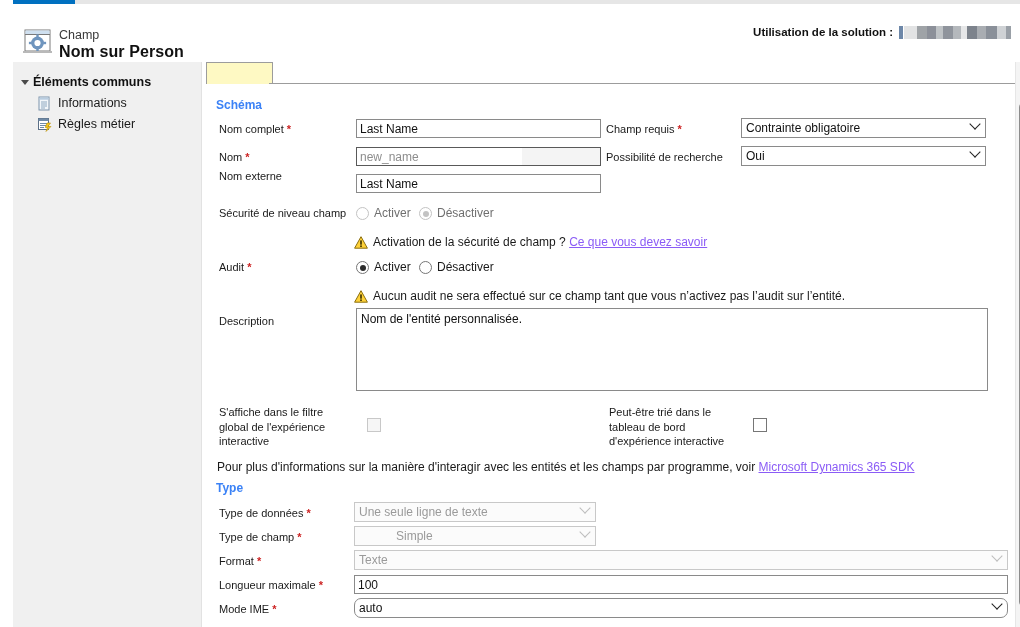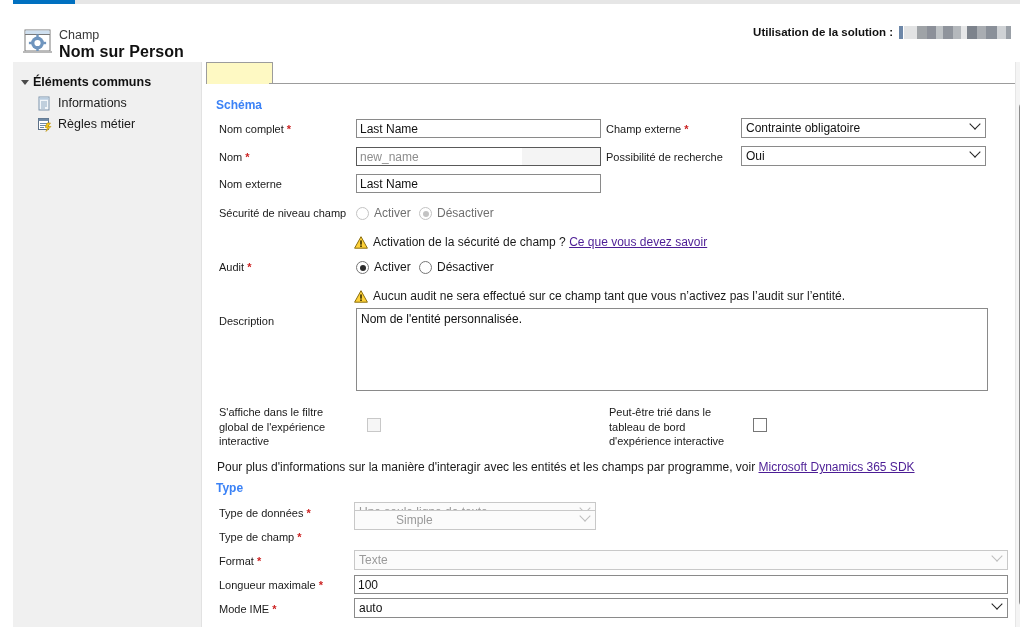--- a/index.html
+++ b/index.html
@@ -94,21 +94,21 @@
   .radio.off .rlbl { color:#6f6f6f; }
   .radio .rlbl { position:absolute; left:18px; top:-1px; }
 
   .cbx { position:absolute; width:14px; height:14px; box-sizing:border-box;
          border:1px solid #767676; background:#fff; }
   .cbx.dim { border-color:#c8c8c8; background:#f6f6f6; }
 
   .warn { position:absolute; font-size:12px; color:#1a1a1a; white-space:nowrap; }
   .warn .wi { position:absolute; left:0; top:0px; width:14px; height:13px; }
   .warn .wt { position:absolute; left:19px; top:-1px; }
-  a.lk { color:#4c1d95; text-decoration:underline;text-align:center; }
+  a.lk { color:#8b5cf6; text-decoration:underline;text-align:center; }
 
   .note { position:absolute; font-size:12px; color:#1a1a1a; white-space:nowrap;}
 
   
   .vsb { position:absolute; right:0px; top:62px; width:17px; height:565px; background:#f4f4f4; border-left:1px solid #e6e6e6;}
   .vsb .ar { position:absolute; left:0; width:17px; height:17px; }
   .vsb .ar.up { top:20px; } .vsb .ar.dn { bottom:2px; }
   .vsb .ar i { position:absolute; left:50%; top:50%; width:0; height:0; margin-left:-4px; }
   .vsb .ar.up i { border-left:4px solid transparent; border-right:4px solid transparent; border-bottom:5px solid #8e8e8e; margin-top:-3px;}
   .vsb .ar.dn i { border-left:4px solid transparent; border-right:4px solid transparent; border-top:5px solid #8e8e8e; margin-top:-2px;}
@@ -213,25 +213,25 @@
       <div class="lbl" style="left:13px; top:39px;">
         <span>Nom complet</span><span class="req"> *</span>
       </div>
       <input class="tb" style="left: 150px; top: 35px; width: 245px;" value="Last Name">
 
       <div class="lbl" style="left:13px; top:67px;">
         <span>Nom</span><span class="req"> *</span>
       </div>
       <input class="tb dim" style="left: 150px; top: 63px; width: 245px;" disabled="" value="new_name">
 
-      <div class="lbl" style="left:13px; top:94px;">Nom externe</div>
+      <div class="lbl" style="left:13px; top:86px;">Nom externe</div>
       <input class="tb" style="left: 150px; top: 90px; width: 245px;" value="Last Name">
 
       <div class="lbl" style="left:400px; top:39px;">
-        <span>Champ externe</span><span class="req"> *</span>
+        <span>Champ requis</span><span class="req"> *</span>
       </div>
       <div class="sel" style="left:535px; top:34px; width:245px;">
         <span>Contrainte obligatoire</span>
         <span class="car"></span>
       </div>
 
       <div class="lbl" style="left:400px; top:67px;">Possibilité de recherche</div>
       <div class="sel" style="left:535px; top:62px; width:245px;">
         <span>Oui</span>
         <span class="car"></span>
@@ -303,42 +303,42 @@
         <span>Type de données</span><span class="req"> *</span>
       </div>
       <div class="sel dim" style="left:148px; top:418px; width:242px;">
         <span>Une seule ligne de texte</span>
         <span class="car"></span>
       </div>
 
       <div class="lbl" style="left:13px; top:447px;">
         <span>Type de champ</span><span class="req"> *</span>
       </div>
-      <div class="sel dim" style="left:148px; top:426px; width:242px;padding-left:41px;">
+      <div class="sel dim" style="left:148px; top:442px; width:242px;padding-left:41px;">
         <span>Simple</span>
         <span class="car"></span>
       </div>
 
       <div class="lbl" style="left:13px; top:471px;">
         <span>Format</span><span class="req"> *</span>
       </div>
       <div class="sel dim" style="left:148px; top:466px; width:654px;">
         <span>Texte</span>
         <span class="car"></span>
       </div>
 
       <div class="lbl" style="left:13px; top:495px;">
         <span>Longueur maximale</span><span class="req"> *</span>
       </div>
       <input class="tb" style="left: 148px; top: 491px; width: 654px;" value="100">
 
       <div class="lbl" style="left:13px; top:519px;">
         <span>Mode IME</span><span class="req"> *</span>
       </div>
-      <div class="sel" style="left:148px; top:514px; width:654px;">
+      <div class="sel" style="left:148px; top:514px; width:654px;border-radius:7px;">
         <span>auto</span>
         <span class="car"></span>
       </div>
 
     </div>
   </div>
 
   <div class="vsb">
     <div class="ar up">
         <i></i>

